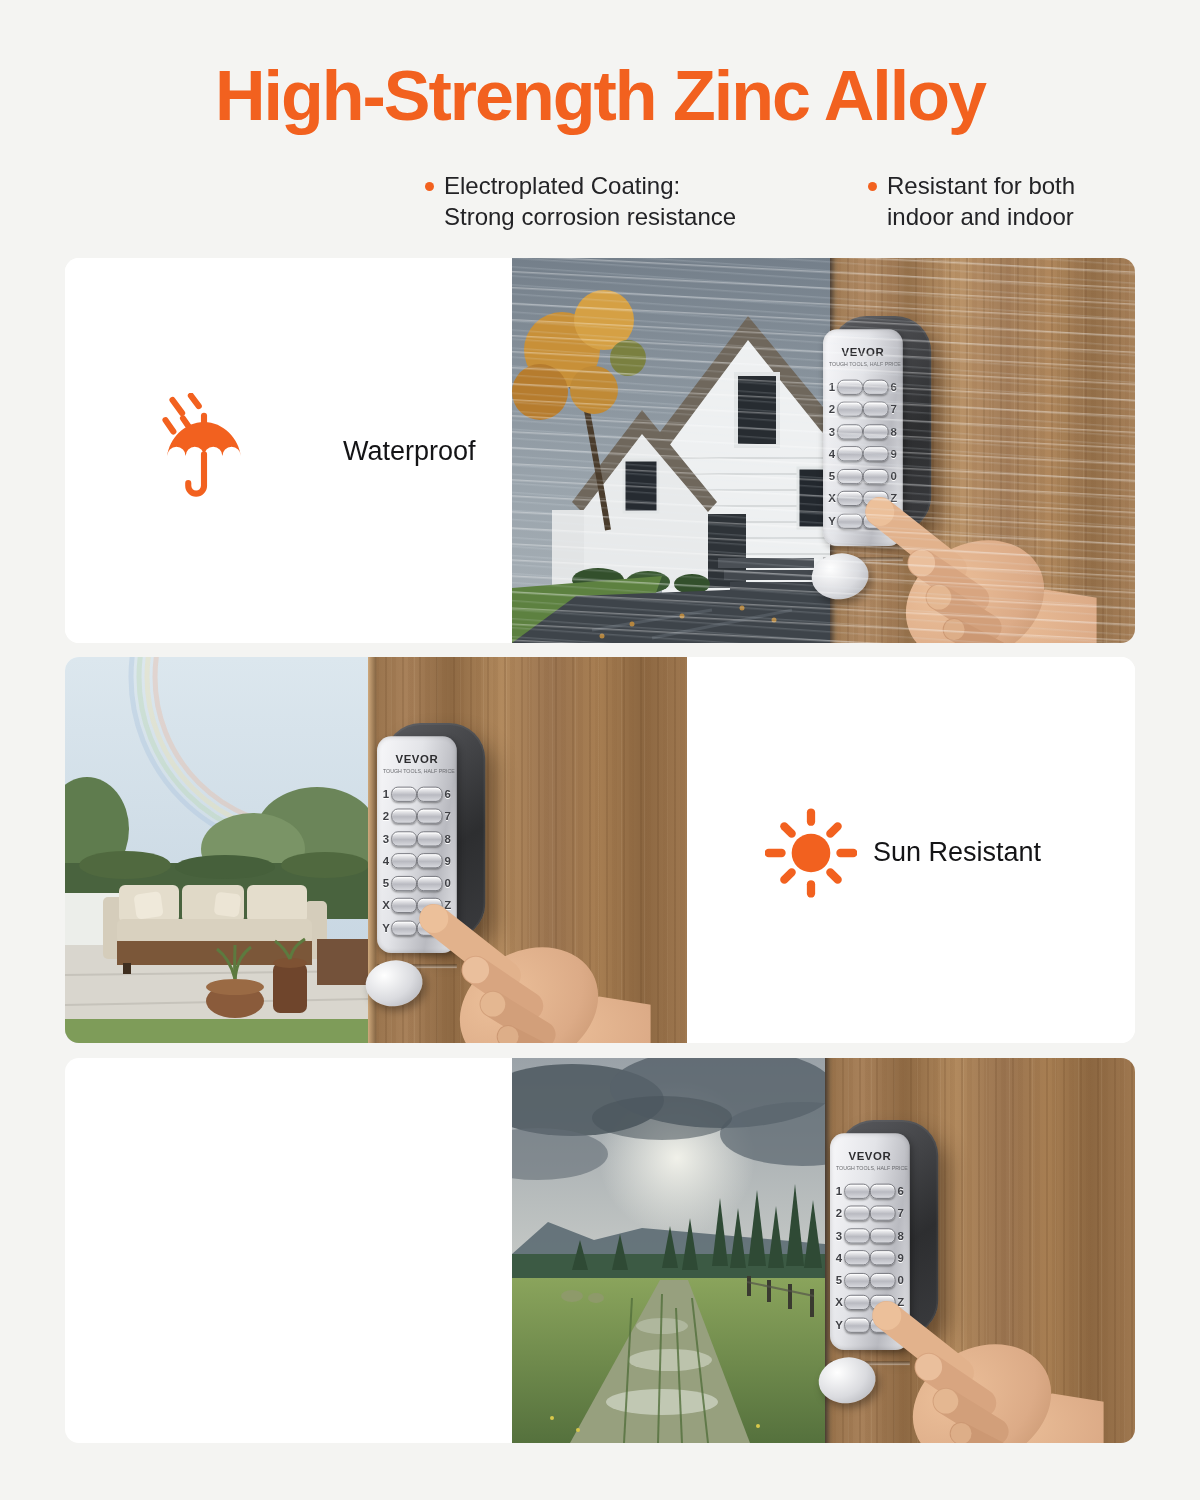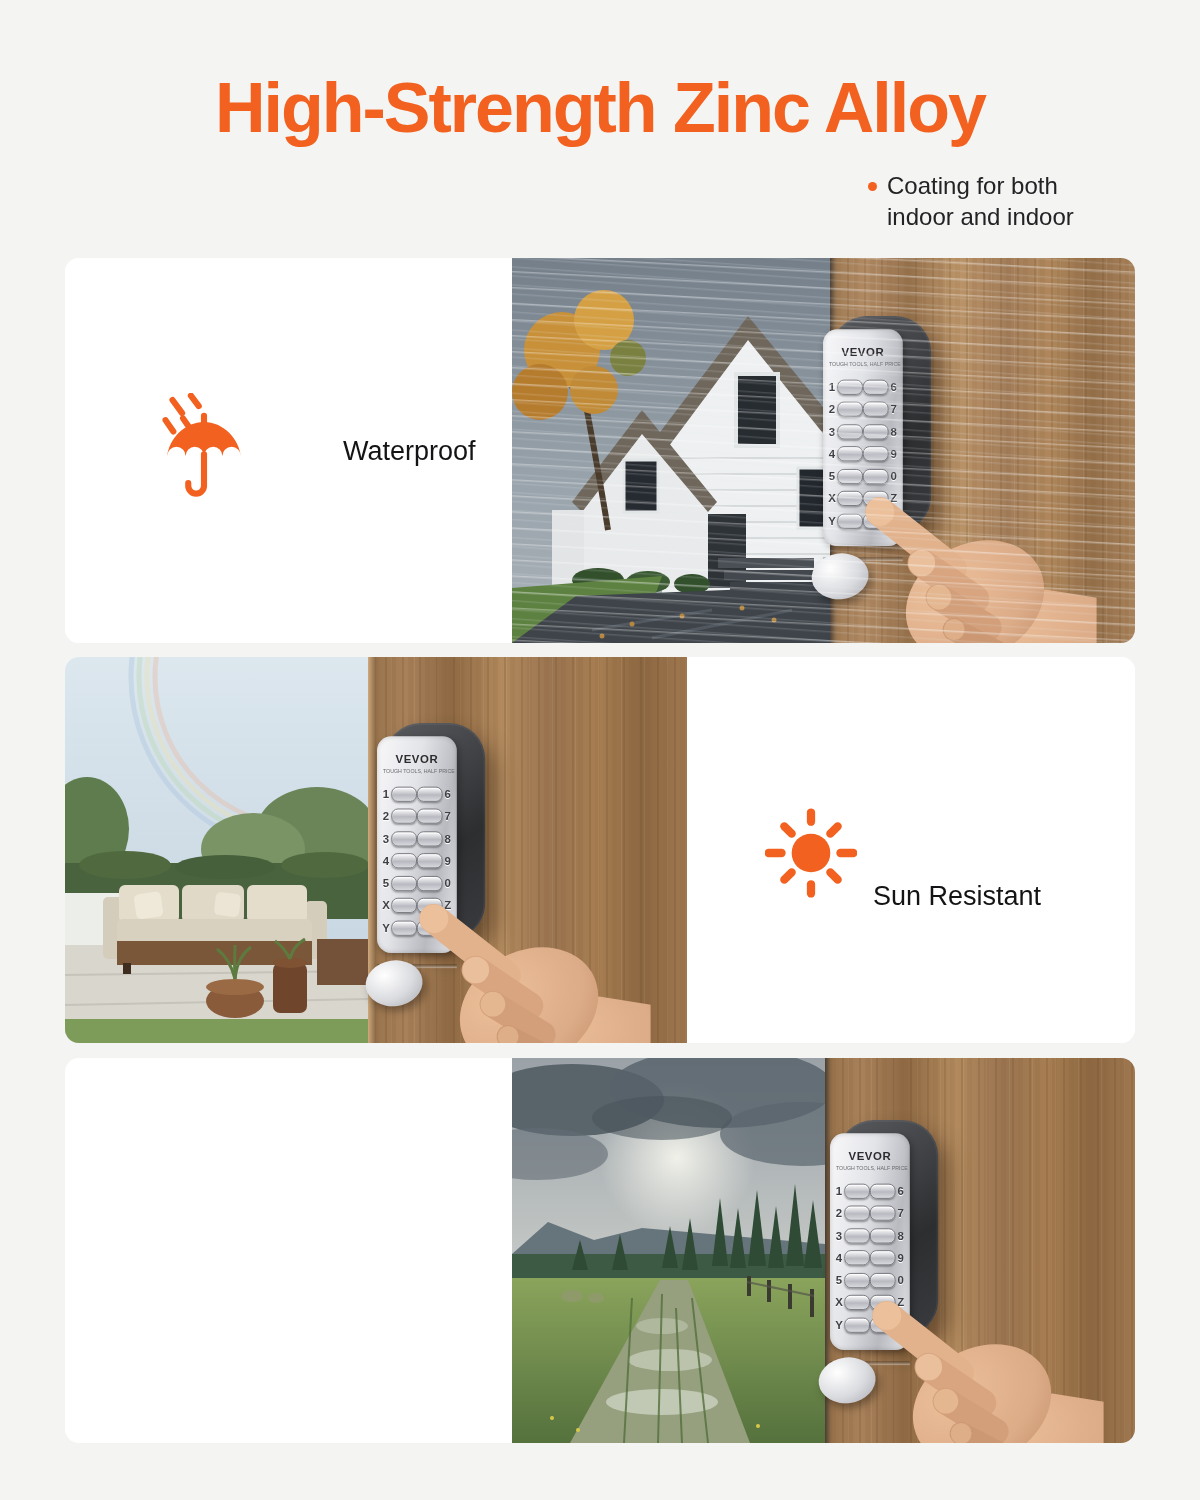--- a/index.html
+++ b/index.html
@@ -2,21 +2,21 @@
 <html style="--accent: #f2611f;"><head>
 <meta charset="utf-8">
 <style>
   :root{ --accent:#f2611f; --ink:#1c1c1e; }
   html,body{margin:0;padding:0;}
   body{font-family:"Liberation Sans", sans-serif; background:#e9e9e7;}
   .canvas{position:relative;width:1200px;height:1500px;background:#f4f4f2;overflow:hidden;margin:0 auto;}
 
   
   .title{position:absolute;left:0;top:56px;width:100%;text-align:center;
-         font-size:70px;font-weight:700;letter-spacing:-2px;color:var(--accent);margin-top:12px;}
+         font-size:70px;font-weight:700;letter-spacing:-2px;color:var(--accent);}
   .bullet{position:absolute;top:170px;display:flex;align-items:flex-start;color:#232326;
           font-size:24px;line-height:31px;}
   .bullet::before{content:"";flex:0 0 auto;width:9px;height:9px;border-radius:50%;
           background:var(--accent);margin:12px 10px 0 0;}
   .b1{left:72px;} .b2{left:425px;} .b3{left:868px;}
 
   
   .card{position:absolute;left:65px;width:1070px;height:385px;border-radius:14px;
         background:#ffffff;overflow:hidden;}
   .c1{top:258px;} .c2{top:657px;height:386px;} .c3{top:1058px;}
@@ -77,23 +77,29 @@
   .photo-svg{position:absolute;left:0;top:0;width:100%;height:100%;}
   .icon-svg{position:absolute;}
 </style>
 </head>
 <body>
 
 <div class="canvas">
 
   <div class="title">High-Strength Zinc Alloy</div>
 
+  <div class="bullet b2">
+    <span>
+      <span>Electroplated Coating:</span><br>
+      <span>Strong corrosion resistance</span>
+    </span>
+  </div>
   <div class="bullet b3">
     <span>
-      <span>Coating for both</span><br>
+      <span>Resistant for both</span><br>
       <span>indoor and indoor</span>
     </span>
   </div>
 
   <div class="card c1">
     <div class="panel" style="left:0;width:447px;">
 
       <svg class="icon-svg" style="left:95px;top:135px;width:88px;height:112px;" viewBox="0 0 100 128">
         <g stroke="#f2611f" stroke-width="7" stroke-linecap="round">
           <line x1="14" y1="8" x2="25" y2="23"></line>
@@ -447,21 +453,21 @@
         <line x1="50" y1="6" x2="50" y2="16"></line>
         <line x1="50" y1="84" x2="50" y2="94"></line>
         <line x1="4" y1="50" x2="18" y2="50"></line>
         <line x1="82" y1="50" x2="96" y2="50"></line>
         <line x1="21" y1="21" x2="29" y2="29"></line>
         <line x1="71" y1="29" x2="79" y2="21"></line>
         <line x1="21" y1="79" x2="29" y2="71"></line>
         <line x1="71" y1="71" x2="79" y2="79"></line>
       </g>
     </svg>
-    <div class="feat-label" style="left:808px;top:180px;margin-top:44px;">Sun Resistant</div>
+    <div class="feat-label" style="left:808px;top:180px;">Sun Resistant</div>
   </div>
 
   <div class="card c3">
 
     <div class="region" style="left:447px;width:313px;">
       <svg class="photo-svg" viewBox="0 0 313 385" preserveAspectRatio="none">
         <defs>
           <linearGradient id="sky3" x1="0" y1="0" x2="0" y2="1">
             <stop offset="0" stop-color="#9aa2a8"></stop>
               <stop offset=".5" stop-color="#c2c6c4"></stop>

